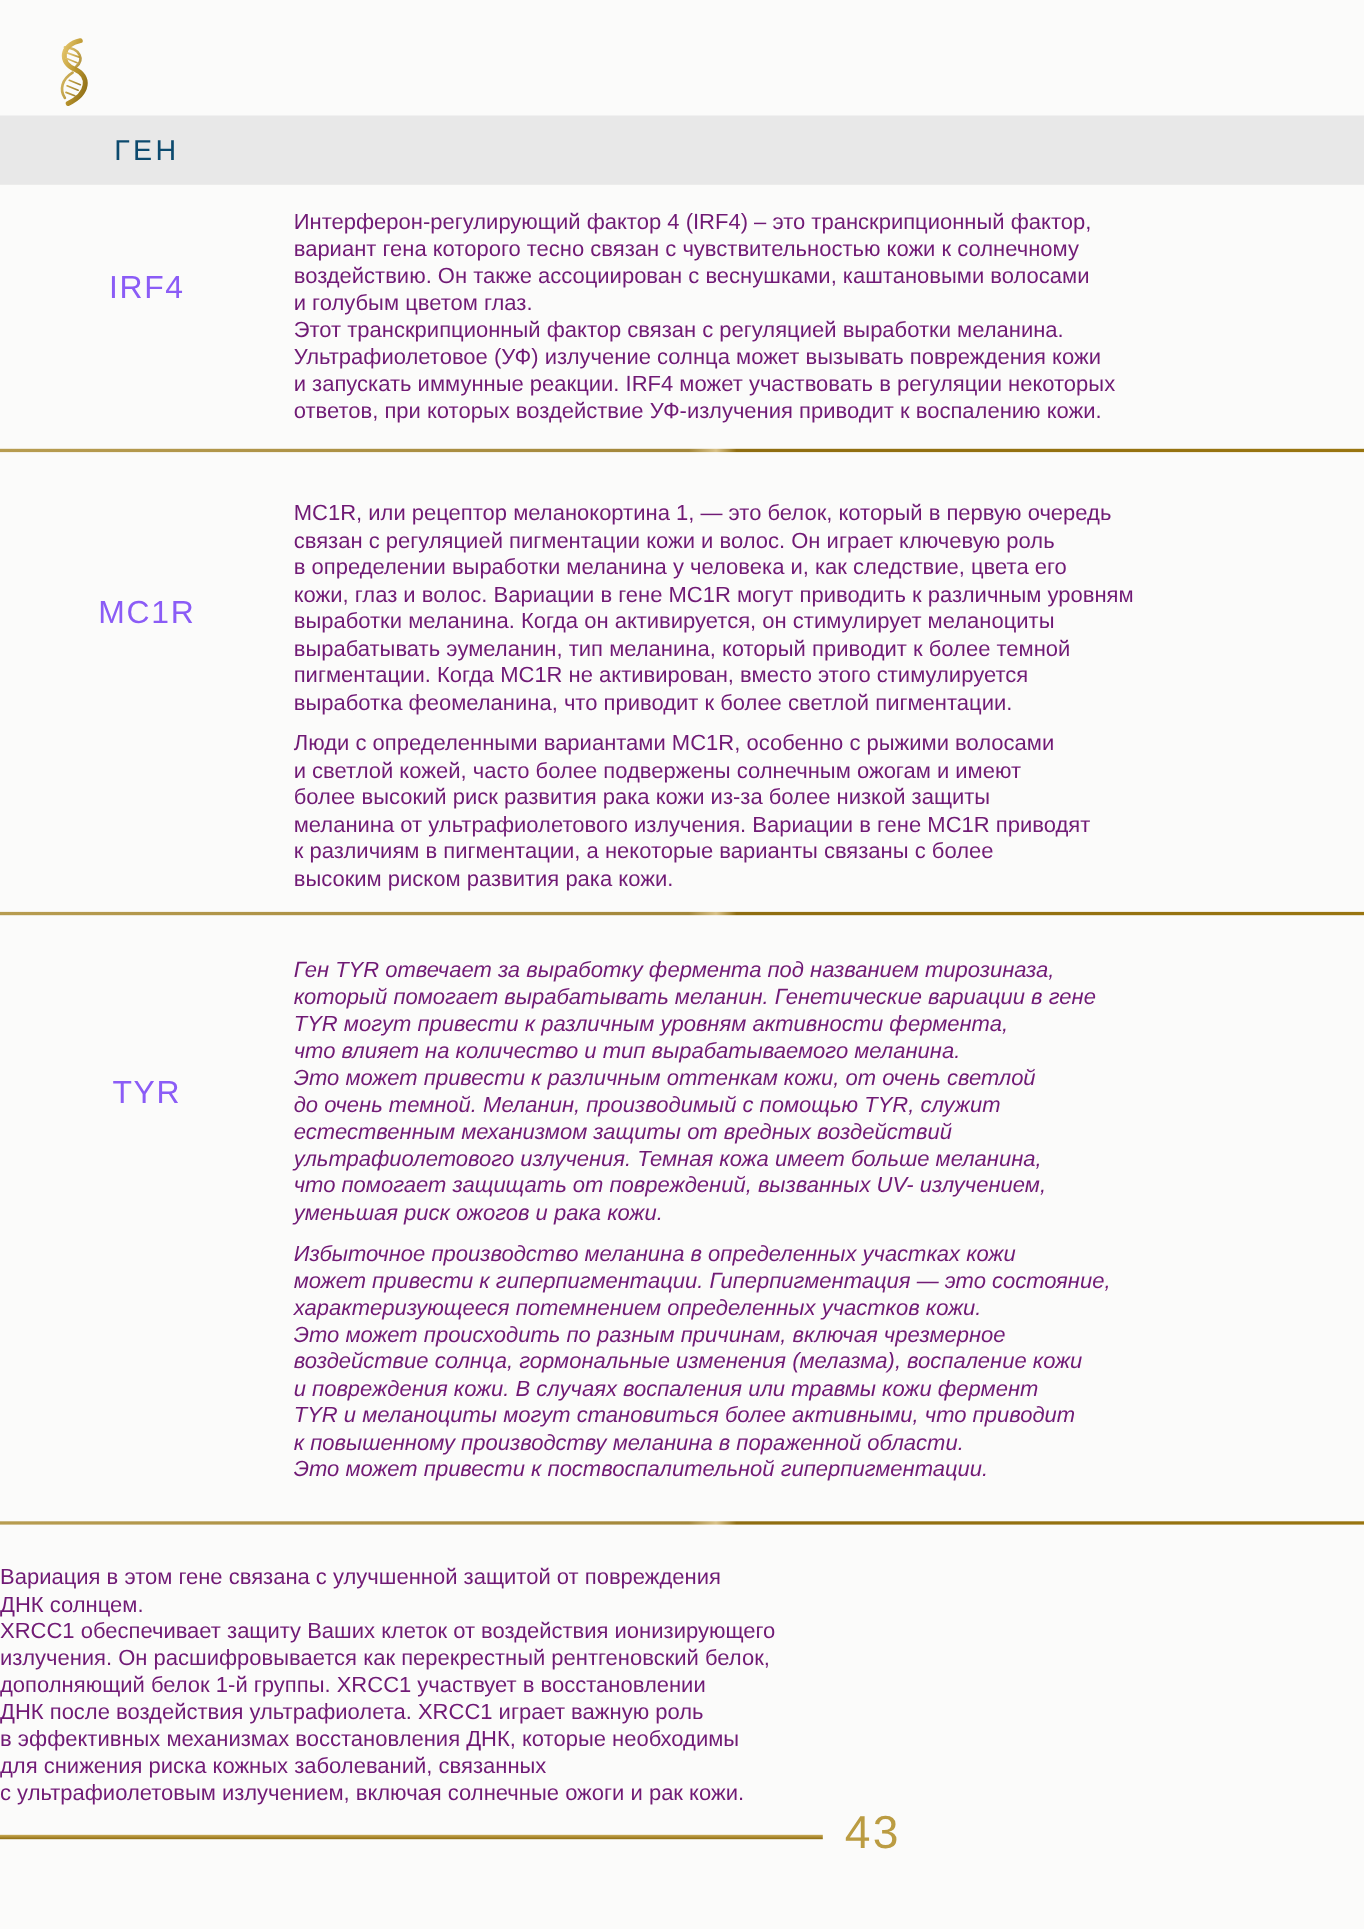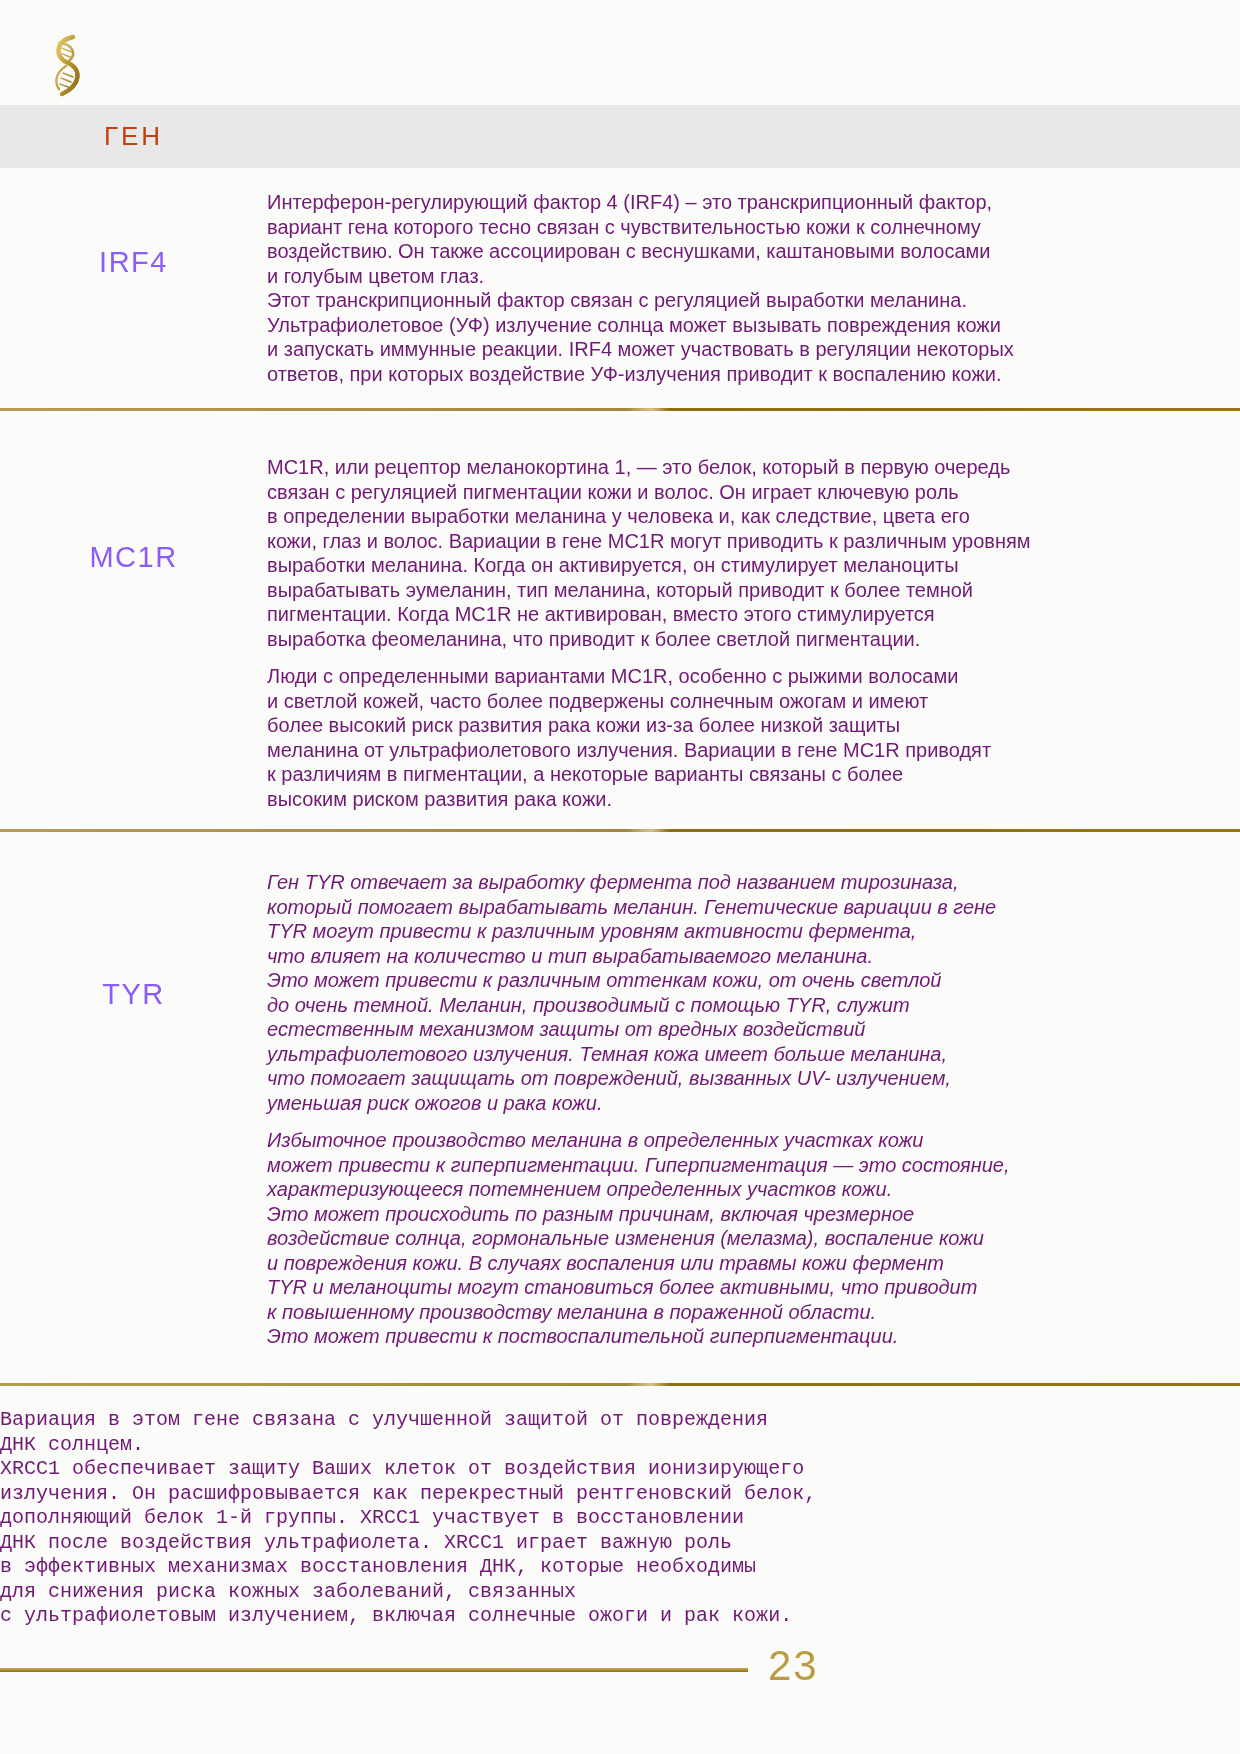--- a/index.html
+++ b/index.html
@@ -10,40 +10,40 @@
     font-family:"Liberation Sans", sans-serif;
     overflow:hidden;
   }
   .logo{position:absolute;top:34px;left:46px;width:42px;height:64px;}
   .band{
     margin-top:105px;height:63px;background:#e8e8e8;
     display:flex;align-items:center;
   }
   .band-gene{
     width:267px;text-align:center;
-    font-size:26px;letter-spacing:3px;color:#c2410c;font-weight:300;
+    font-size:26px;letter-spacing:3px;color:#0c4a6e;font-weight:300;
   }
   .band-desc{
     flex:1;font-size:26px;letter-spacing:2px;color:#4d4d4d;font-weight:300;
   }
   .row{display:flex;overflow:hidden;}
   .cell-gene{
     width:267px;flex:0 0 267px;text-align:center;
     font-size:29px;letter-spacing:1.5px;color:#8b5cf6;font-weight:300;
   }
   .cell-text{
     flex:1;padding-right:100px;
     font-size:20px;line-height:24.5px;color:#701a75;font-weight:300;
   }
   .cell-text p{margin:0;white-space:pre-line;}
   .cell-text p + p{margin-top:13px;}
   .r1{height:240px;} .r1 .cell-gene{padding-top:78px;} .r1 .cell-text{padding-top:22px;}
   .r2{height:418px;} .r2 .cell-gene{padding-top:130px;} .r2 .cell-text{padding-top:44px;}
   .r3{height:551px;} .r3 .cell-gene{padding-top:146px;} .r3 .cell-text{padding-top:38px;font-style:italic;}
-  .r4{height:265px;} .r4 .cell-gene{padding-top:100px;} .r4 .cell-text{padding-top:22px;font-family:Liberation Mono, monospace;}
+  .r4{height:265px;} .r4 .cell-gene{padding-top:100px;} .r4 .cell-text{padding-top:36px;}
   .divider{
     height:3px;
     background:linear-gradient(90deg,#b79c50 0%,#a3873a 50.5%,#d9c288 52.5%,#8f6d10 54%,#997510 100%);
   }
   .footer-rule{
     position:absolute;left:0;top:1668px;width:748px;height:4px;
     background:linear-gradient(to bottom,#c9aa55,#8f6d10);
   }
   .page-number{
     position:absolute;left:768px;top:1642px;
@@ -147,15 +147,15 @@
 излучения. Он расшифровывается как перекрестный рентгеновский белок,
 дополняющий белок 1-й группы. XRCC1 участвует в восстановлении
 ДНК после воздействия ультрафиолета. XRCC1 играет важную роль
 в эффективных механизмах восстановления ДНК, которые необходимы
 для снижения риска кожных заболеваний, связанных
 с ультрафиолетовым излучением, включая солнечные ожоги и рак кожи.</p>
     </div>
   </div>
 
   <div class="footer-rule"></div>
-  <div class="page-number">23</div>
+  <div class="page-number">43</div>
 
 </div>
 
 </body></html>

